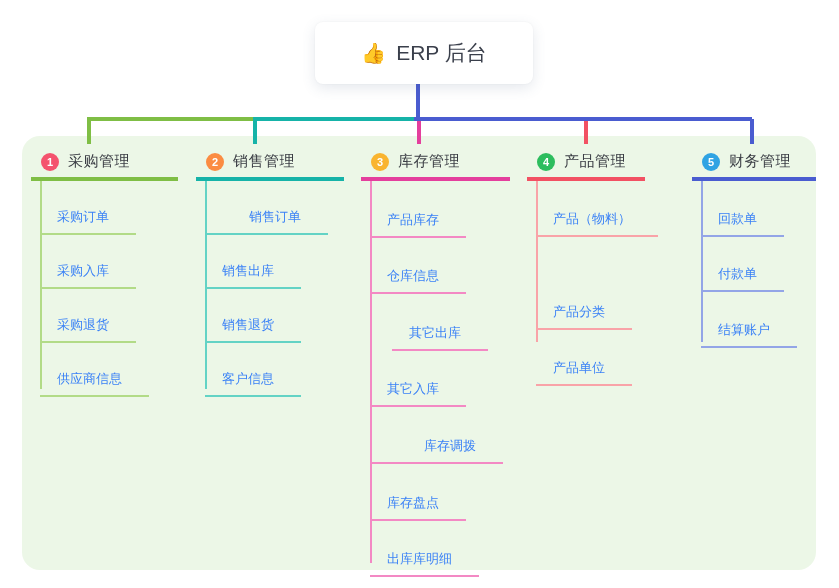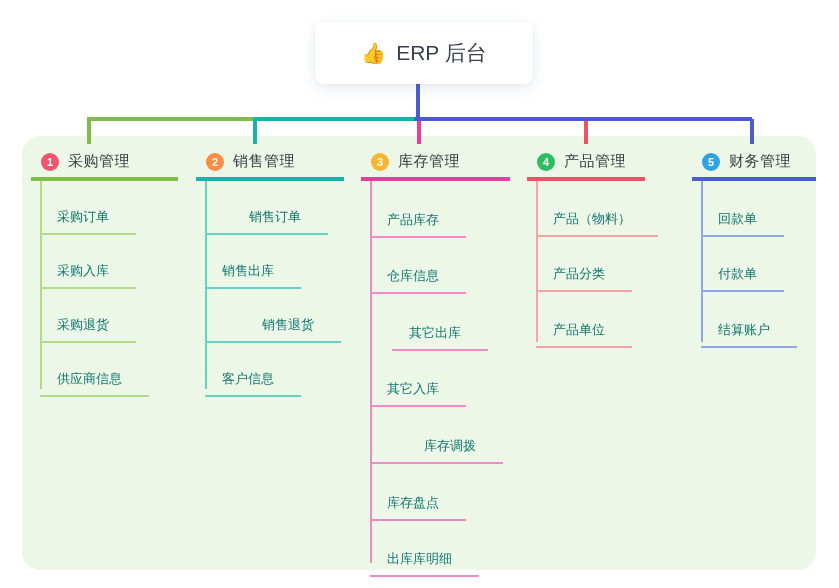--- a/index.html
+++ b/index.html
@@ -28,21 +28,21 @@
     display:flex;align-items:center;justify-content:center;margin-left:10px;flex:0 0 18px;
   }
   .branch-label{margin-left:9px;font-size:15px;color:#3a3d44;font-weight:500;letter-spacing:.5px;white-space:nowrap;}
   .children{position:relative;}
   .vline{position:absolute;left:9px;top:0;width:2px;}
   .child{
     display:flex;align-items:flex-end;width:fit-content;border-bottom:2px solid;
     margin-left:9px;cursor:pointer;
   }
   .child span{
-    padding:0 27px 7px 17px;font-size:13px;color:#0f766e;white-space:nowrap;
+    padding:0 27px 7px 17px;font-size:13px;color:#3b82f6;white-space:nowrap;
   }
 </style>
 </head>
 <body>
 
 <div class="stage">
   <div class="panel" id="panel" style="background: rgb(236, 247, 231);"></div>
   <div id="connectors">
       <div class="line" style="left: 416px; top: 84px; width: 4px; height: 37px; background: rgb(74, 92, 208); z-index: 3;"></div>
       <div class="line" style="left: 87px; top: 119px; width: 4px; height: 25px; background: rgb(127, 190, 69); z-index: 3;"></div>
@@ -86,21 +86,21 @@
           <div class="branch-label">销售管理</div>
         </div>
         <div class="children">
           <div class="vline" style="background: rgb(99, 211, 197); height: 208px;"></div>
           <div class="child" style="height: 52px; border-bottom-color: rgb(99, 211, 197); padding-left: 27px;">
             <span>销售订单</span>
           </div>
           <div class="child" style="height: 52px; border-bottom-color: rgb(99, 211, 197);">
             <span>销售出库</span>
           </div>
-          <div class="child" style="height: 52px; border-bottom-color: rgb(99, 211, 197); padding-left: 40px;">
+          <div class="child" style="height: 52px; border-bottom-color: rgb(99, 211, 197);">
             <span>销售退货</span>
           </div>
           <div class="child" style="height: 52px; border-bottom-color: rgb(99, 211, 197);">
             <span>客户信息</span>
           </div>
         </div>
       </div>
       <div class="branch" style="left: 361px; width: 149px;">
         <div class="branch-header" style="border-bottom-color: rgb(228, 63, 157); width: 149px;">
           <div class="badge" style="background: rgb(249, 180, 48);">3</div>
@@ -134,21 +134,21 @@
       <div class="branch" style="left: 527px; width: 118px;">
         <div class="branch-header" style="border-bottom-color: rgb(242, 81, 99); width: 118px;">
           <div class="badge" style="background: rgb(45, 189, 94);">4</div>
           <div class="branch-label">产品管理</div>
         </div>
         <div class="children">
           <div class="vline" style="background: rgb(249, 163, 168); height: 160.5px;"></div>
           <div class="child" style="height: 53.5px; border-bottom-color: rgb(249, 163, 168);">
             <span>产品（物料）</span>
           </div>
-          <div class="child" style="height: 53.5px; border-bottom-color: rgb(249, 163, 168);">
+          <div class="child" style="height: 53.5px; border-bottom-color: rgb(249, 163, 168); margin-top: 38px;">
             <span>产品分类</span>
           </div>
           <div class="child" style="height: 53.5px; border-bottom-color: rgb(249, 163, 168);">
             <span>产品单位</span>
           </div>
         </div>
       </div>
       <div class="branch" style="left: 692px; width: 124px;">
         <div class="branch-header" style="border-bottom-color: rgb(74, 92, 208); width: 124px;">
           <div class="badge" style="background: rgb(47, 163, 227);">5</div>

